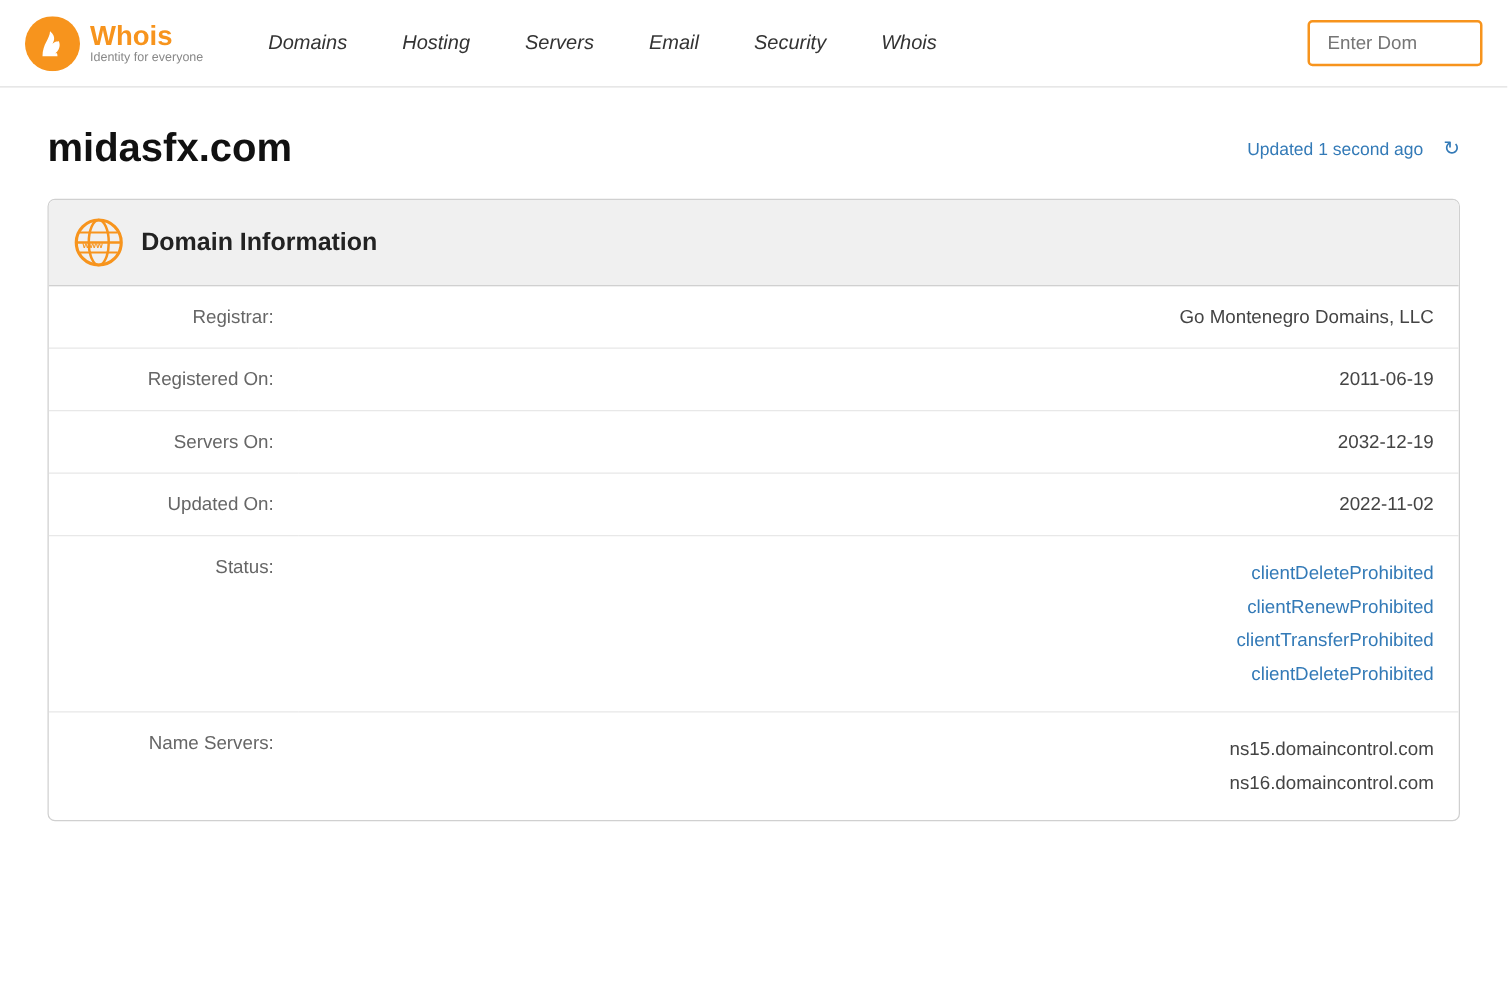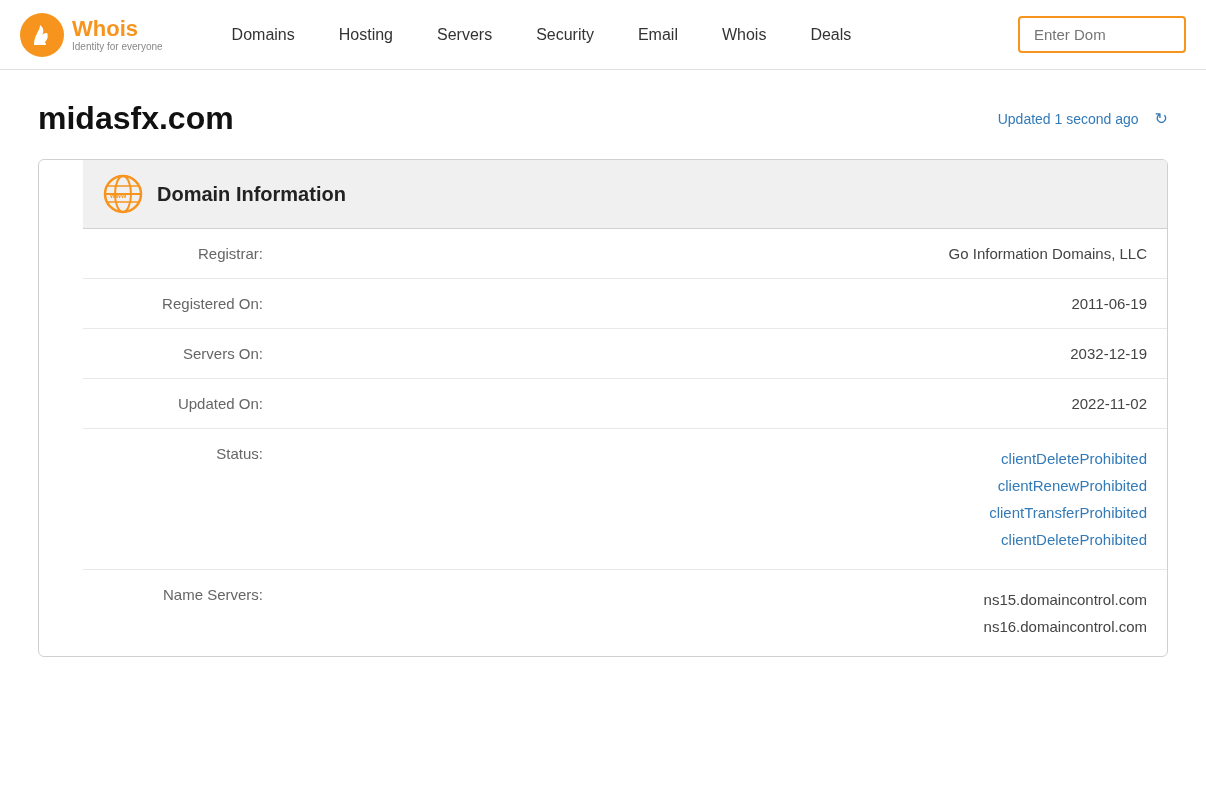--- a/index.html
+++ b/index.html
@@ -11,21 +11,20 @@
     }
 
     
     .header {
       display: flex;
       align-items: center;
       border-bottom: 1px solid #e0e0e0;
       padding: 0 20px;
       height: 70px;
       background: #fff;
-      gap: 17px;
     }
     .logo-area {
       display: flex;
       align-items: center;
       margin-right: 30px;
       text-decoration: none;
     }
     .logo-icon {
       width: 44px;
       height: 44px;
@@ -53,30 +52,31 @@
     }
     nav a {
       text-decoration: none;
       color: #333;
       font-size: 16px;
       padding: 0 22px;
       height: 58px;
       display: flex;
       align-items: center;
       font-weight: 400;
+      font-style: italic;
     }
     .search-input-wrapper {
       margin-left: auto;
     }
     .search-input-wrapper input {
       border: 2px solid #f7941d;
       border-radius: 4px;
       padding: 8px 14px;
       font-size: 15px;
-      width: 168px;
+      width: 140px;
       outline: none;
       color: #aaa;
     }
 
     
     .page-content {
       max-width: 1170px;
       margin: 0 auto;
       padding: 30px 20px;
       text-align: right;
@@ -104,21 +104,20 @@
       font-size: 16px;
       color: #337ab7;
       cursor: pointer;
     }
 
     
     .info-card {
       border: 1px solid #d0d0d0;
       border-radius: 6px;
       overflow: hidden;
-      padding-left: 44px;
     }
     .card-header {
       background: #f0f0f0;
       padding: 14px 20px;
       display: flex;
       align-items: center;
       gap: 14px;
       border-bottom: 1px solid #d0d0d0;
     }
     .www-icon {
@@ -177,24 +176,23 @@
     <div class="logo-text-group">
       <span class="logo-whois">Whois</span>
       <span class="logo-tagline">Identity for everyone</span>
     </div>
   </a>
 
   <nav>
     <a href="#">Domains</a>
     <a href="#">Hosting</a>
     <a href="#">Servers</a>
+    <a href="#">Email</a>
     <a href="#">Security</a>
-    <a href="#">Email</a>
     <a href="#">Whois</a>
-    <a href="#">Deals</a>
   </nav>
 
   <div class="search-input-wrapper">
     <input type="text" placeholder="Enter Dom" style="">
   </div>
 </header>
 
 <div class="page-content">
 
   <div class="domain-title-bar">
@@ -216,21 +214,21 @@
         <line x1="5" y1="28" x2="35" y2="28" stroke="#f7941d" stroke-width="1.5"></line>
         <text x="7" y="24" font-size="7" fill="#f7941d" font-family="Arial" font-weight="bold">www</text>
       </svg>
       <span class="card-header-title">Domain Information</span>
     </div>
 
     <table class="info-table">
       <tbody id="info-table-body">
           <tr>
             <td>Registrar:</td>
-            <td>Go Information Domains, LLC</td>
+            <td>Go Montenegro Domains, LLC</td>
           </tr>
           <tr>
             <td>Registered On:</td>
             <td>2011-06-19</td>
           </tr>
           <tr>
             <td>Servers On:</td>
             <td>2032-12-19</td>
           </tr>
           <tr>

